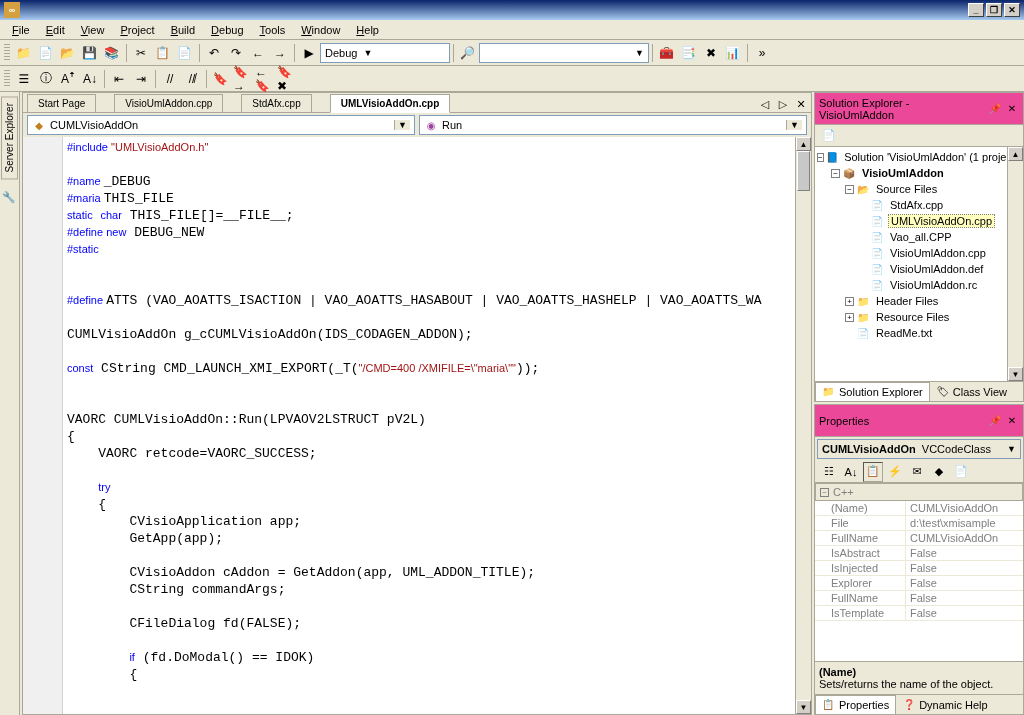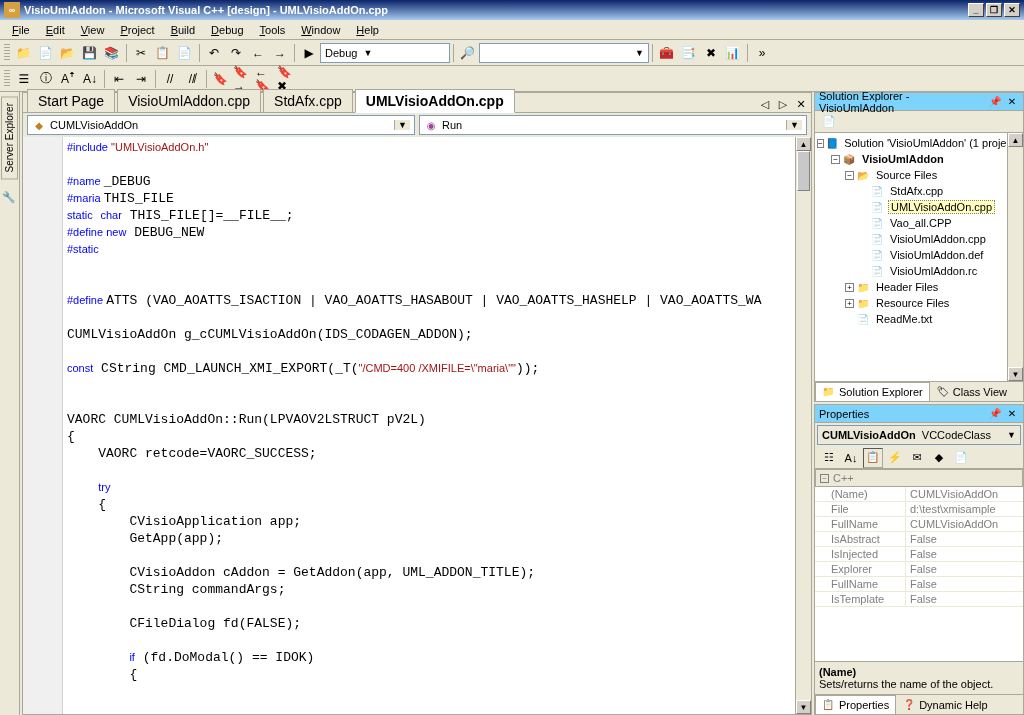--- a/index.html
+++ b/index.html
@@ -26,21 +26,21 @@
 
 
 .main { position:absolute; top:92px; left:0; right:0; bottom:0; display:flex; }
 .leftrail { width:20px; background:#ece9d8; border-right:1px solid #aca899; display:flex; flex-direction:column; align-items:center; padding-top:4px; gap:10px; }
 .leftrail .vtab { writing-mode:vertical-rl; transform:rotate(180deg); font-size:10px; padding:6px 2px; background:#ece9d8; border:1px solid #aca899; cursor:pointer; }
 .leftrail .iconbtn { width:16px; height:16px; cursor:pointer; display:flex; align-items:center; justify-content:center; font-size:11px; }
 
 
 .editor-col { flex:1; display:flex; flex-direction:column; background:#fff; border:1px solid #aca899; margin:0 2px 0 2px; }
 .tabstrip { height:20px; background:#ece9d8; border-bottom:1px solid #aca899; display:flex; align-items:flex-end; padding-left:4px; }
-.tabstrip .tab { padding:3px 10px; background:#ece9d8; border:1px solid #aca899; border-bottom:none; margin-right:2px; cursor:pointer; font-size:14px; }
+.tabstrip .tab { padding:3px 10px; background:#ece9d8; border:1px solid #aca899; border-bottom:none; margin-right:18px; cursor:pointer; font-size:10px; }
 .tabstrip .tab.active { background:#fff; font-weight:bold; border-bottom:1px solid #fff; margin-bottom:-1px; }
 .tabstrip .spacer { flex:1; }
 .tabstrip .navbtn { width:16px; height:16px; display:flex; align-items:center; justify-content:center; cursor:pointer; margin-right:2px; font-size:11px; }
 .dropdown-row { height:24px; display:flex; align-items:center; background:#ece9d8; padding:2px 4px; gap:4px; }
 .dropdown-row .dd { flex:1; height:20px; border:1px solid #7f9db9; background:#fff; display:flex; align-items:center; padding:0 4px; cursor:pointer; }
 .dropdown-row .dd .ddicon { width:14px; height:14px; margin-right:4px; display:flex; align-items:center; justify-content:center; font-size:10px; }
 .dropdown-row .dd .arrow { margin-left:auto; width:16px; text-align:center; background:#ece9d8; border-left:1px solid #aca899; font-size:9px; }
 .code-area { flex:1; background:#fff; overflow:auto; position:relative; display:flex; }
 .grey-margin { width:40px; background:#f0f0f0; border-right:1px solid #d0d0d0; }
 .code { font-family:"Courier New",monospace; font-size:13px; white-space:pre; padding:2px 4px; line-height:17px; flex:1; }
@@ -49,21 +49,21 @@
 .code .str { color:#a31515; }
 .code .inc { color:#a31515; }
 .vscroll { width:16px; background:#ece9d8; border-left:1px solid #aca899; position:relative; }
 .vscroll .thumb { position:absolute; left:1px; right:1px; top:14px; height:40px; background:#c8c8c8; border:1px solid #fff; border-right-color:#808080; border-bottom-color:#808080; }
 .vscroll .arrow { height:14px; background:#d4d0c8; border:1px solid #fff; border-right-color:#808080; border-bottom-color:#808080; display:flex; align-items:center; justify-content:center; font-size:8px; }
 .vscroll .arrow.bot { position:absolute; bottom:0; left:0; right:0; }
 
 
 .right-col { width:210px; display:flex; flex-direction:column; gap:2px; }
 .panel { background:#ece9d8; border:1px solid #aca899; display:flex; flex-direction:column; }
-.panel-title { height:18px; display:flex; align-items:center; padding:0 4px; font-size:11px; background:#7dd3fc; border-bottom:1px solid #aca899; }
+.panel-title { height:32px; display:flex; align-items:center; padding:0 4px; font-size:11px; background:#ec4899; border-bottom:1px solid #aca899; }
 .panel-title .spacer { flex:1; }
 .panel-title .pbtn { width:14px; height:14px; display:flex; align-items:center; justify-content:center; cursor:pointer; margin-left:2px; font-size:10px; }
 .panel-toolbar { height:22px; display:flex; align-items:center; padding:0 4px; gap:2px; border-bottom:1px solid #aca899; }
 .panel-toolbar .tbtn { width:20px; height:20px; cursor:pointer; display:flex; align-items:center; justify-content:center; font-size:11px; border:1px solid transparent; }
 .tree { background:#fff; flex:1; overflow:auto; padding:2px; font-size:11px; }
 .tree-node { display:flex; align-items:center; height:16px; white-space:nowrap; }
 .tree-node .toggle { width:9px; height:9px; border:1px solid #808080; display:flex; align-items:center; justify-content:center; font-size:8px; margin-right:3px; cursor:pointer; line-height:7px; }
 .tree-node .spacer-i { display:inline-block; }
 .tree-node .nicon { width:14px; height:14px; margin-right:3px; display:flex; align-items:center; justify-content:center; font-size:10px; }
 .tree-node.selected .label { background:#ffffc0; border:1px dotted #808080; padding:0 2px; }
@@ -91,21 +91,20 @@
 .icon-file { color:#4080c0; }
 .icon-sln { color:#4040a0; }
 .icon-proj { color:#c0a020; font-weight:bold; }
 
 </style>
 </head>
 <body>
 
 <div class="titlebar">
   <span class="icon">∞</span>
-  <span>VisioUmlAddon - Microsoft Visual C++ [design] - UMLVisioAddOn.cpp</span>
   <span class="spacer"></span>
   <span class="winbtn">_</span>
   <span class="winbtn">❐</span>
   <span class="winbtn">✕</span>
 </div>
 
 <div class="menubar" id="menubar">
     <span class="menu"><u>F</u>ile</span>
     <span class="menu"><u>E</u>dit</span>
     <span class="menu"><u>V</u>iew</span>

